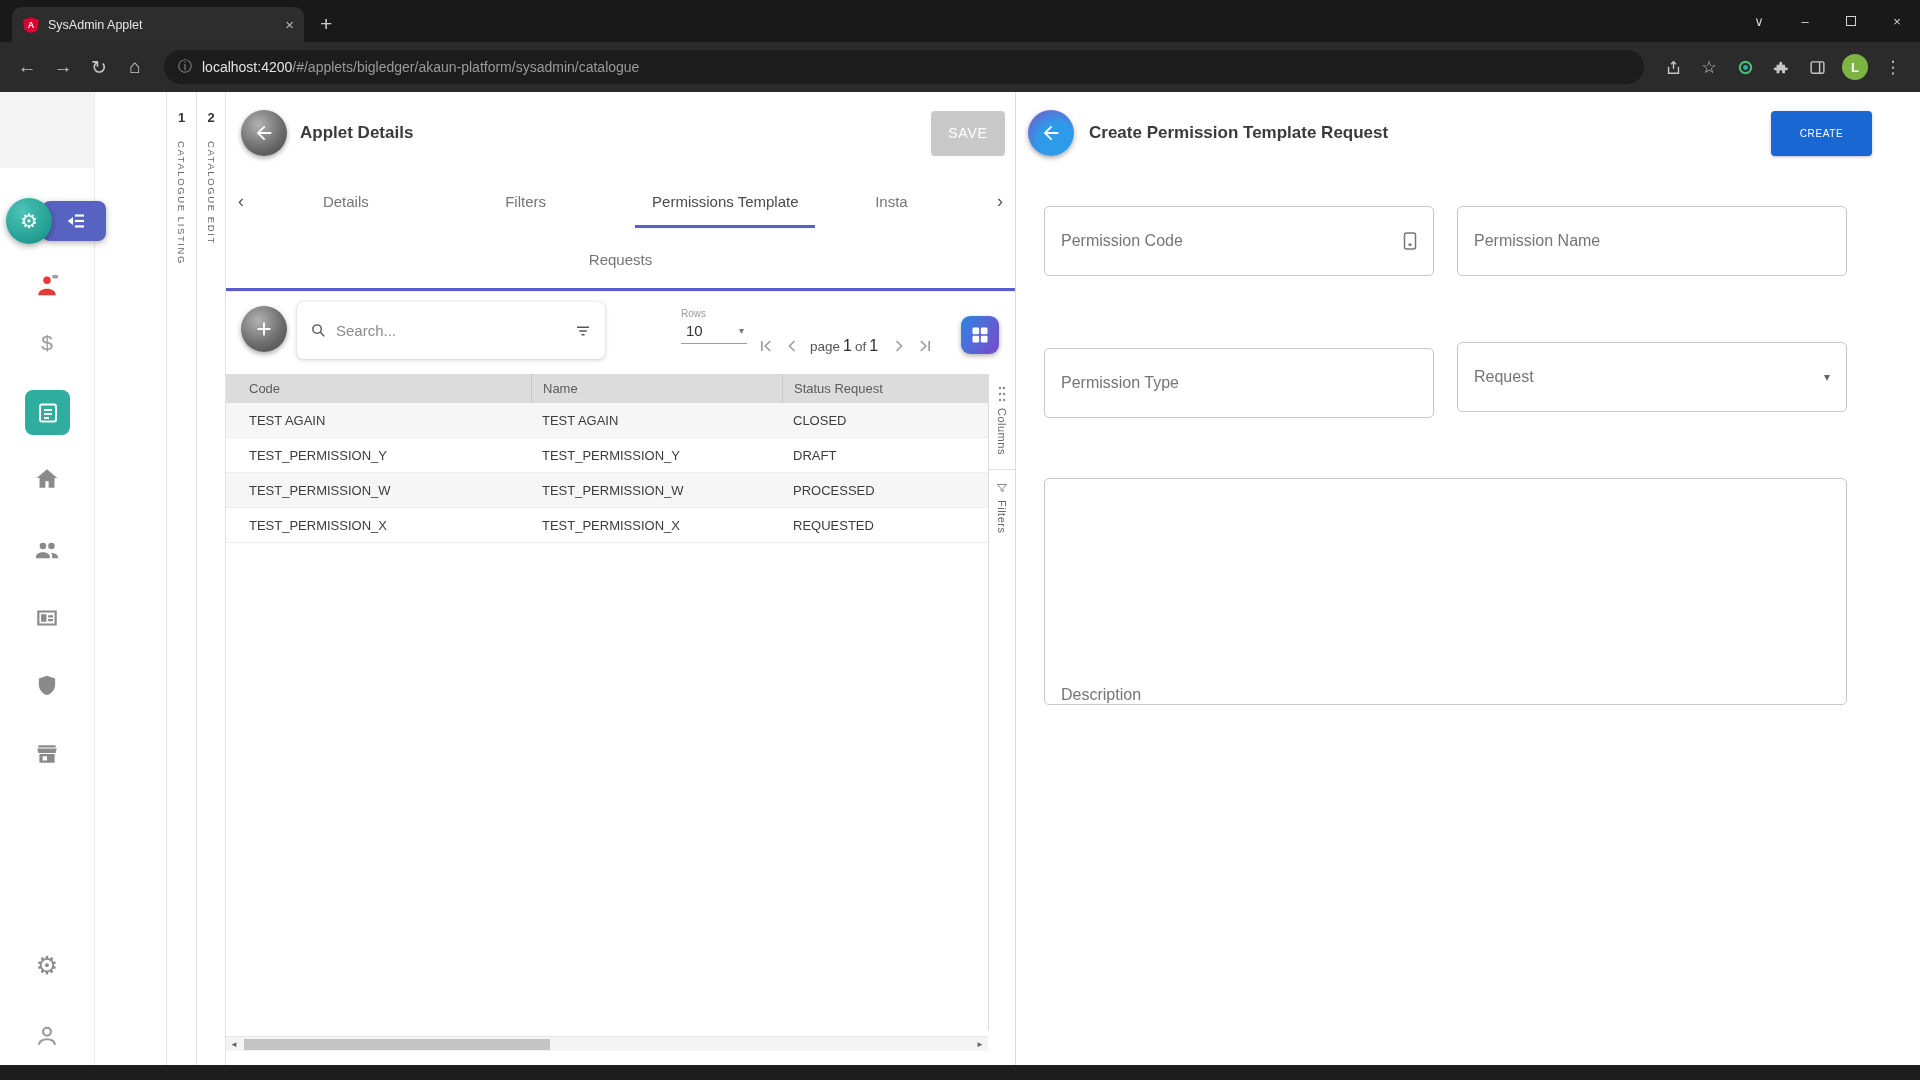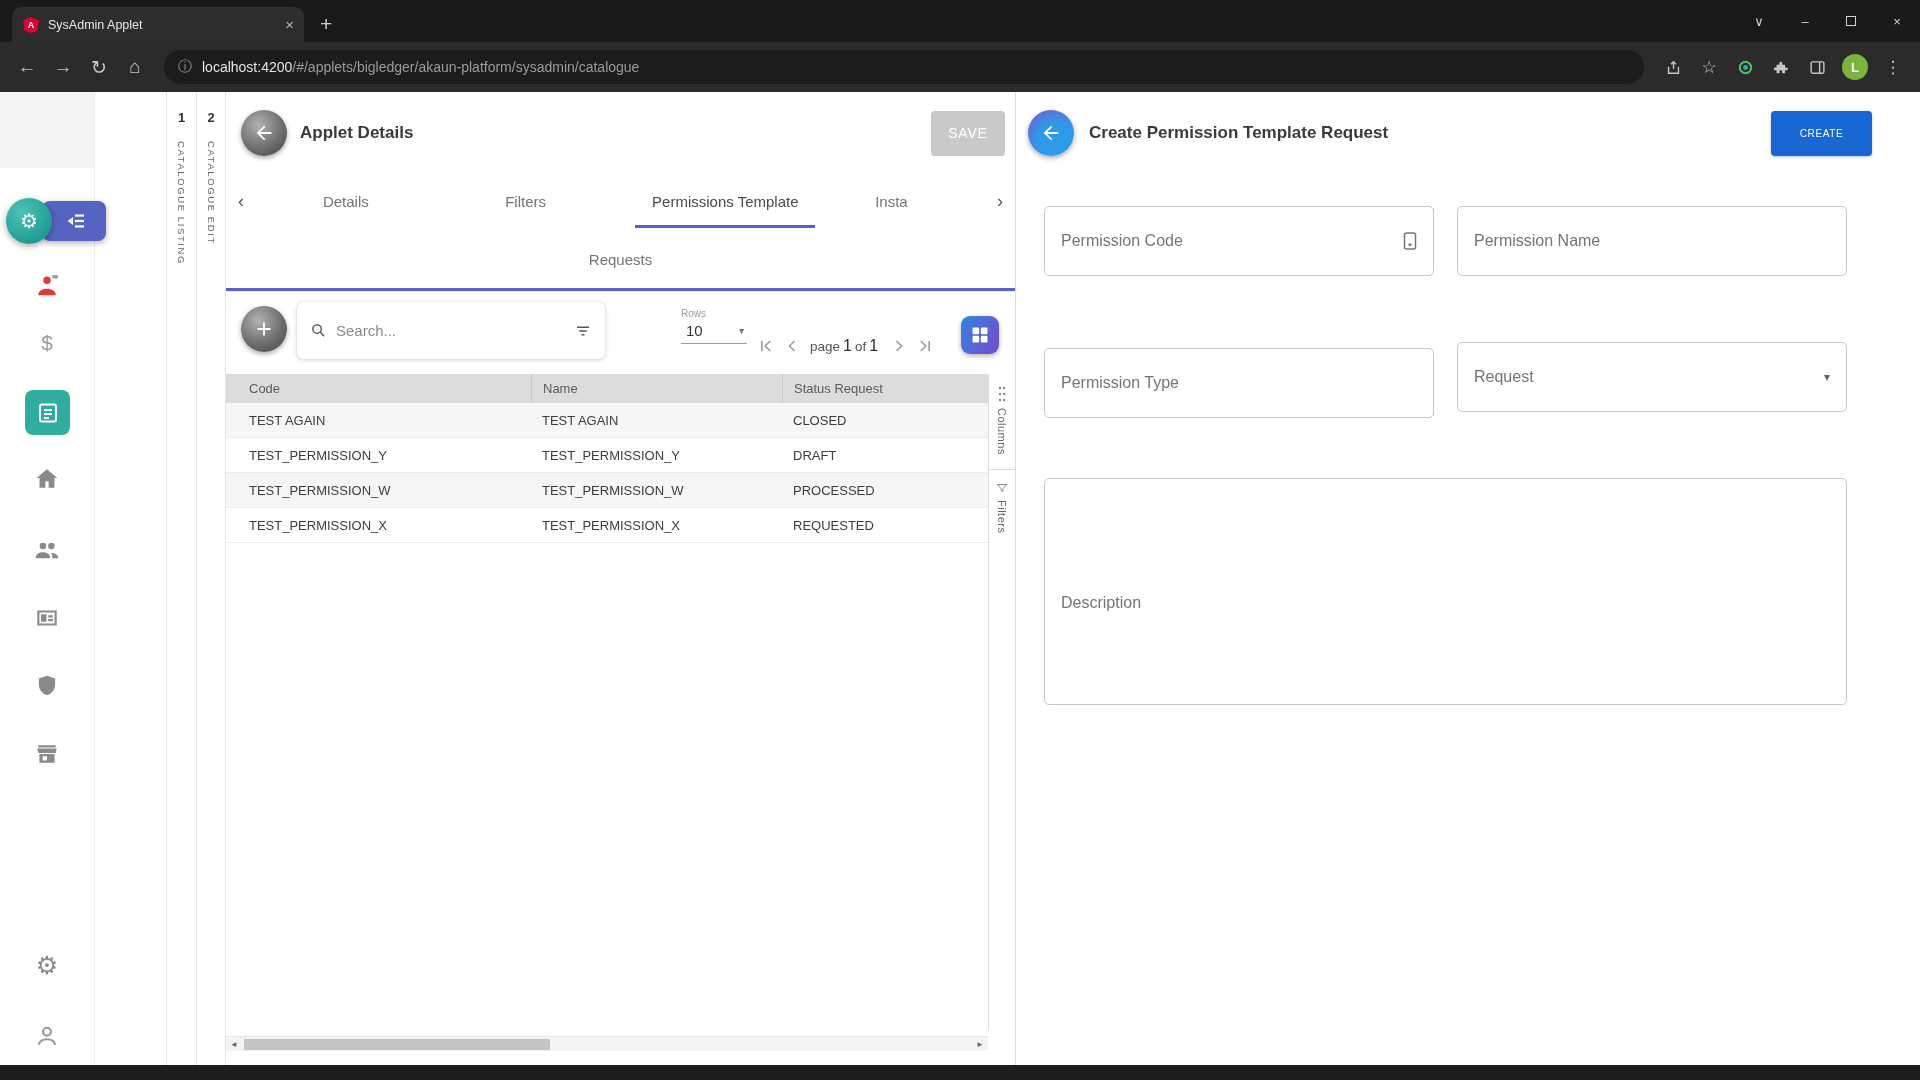--- a/index.html
+++ b/index.html
@@ -103,21 +103,21 @@
   
   .panel-right{flex:1;position:relative;background:#fff;}
   .pr-header{height:82px;display:flex;align-items:center;padding:0 48px 0 12px;}
   .pr-title{margin-left:15px;font-size:17px;color:#3a3a3a;font-weight:600;}
   .create-btn{margin-left:auto;width:101px;height:45px;background:#1967d2;color:#fff;border:none;border-radius:4px;font-size:10px;letter-spacing:.6px;box-shadow:0 1px 3px rgba(0,0,0,.25);font-family:inherit;}
   .field{position:absolute;border:1px solid #c8c8c8;border-radius:5px;display:flex;align-items:center;padding:0 16px;color:#757575;font-size:16px;background:#fff;}
   .f-code{left:28px;top:114px;width:390px;height:70px;}
   .f-name{left:441px;top:114px;width:390px;height:70px;}
   .f-type{left:28px;top:256px;width:390px;height:70px;}
   .f-status{left:441px;top:250px;width:390px;height:70px;}
-  .f-desc{left:28px;top:386px;width:803px;height:227px;align-items:center;padding-top:22px;}
+  .f-desc{left:28px;top:386px;width:803px;height:227px;align-items:flex-end;padding-top:22px;}
   .field .trail{margin-left:auto;display:flex;align-items:center;color:#666;}
   .status-caret{font-size:12px;color:#666;}
 
   .bottom-strip{height:15px;background:#1d1d1d;flex:none;}
   svg{display:block;}
 </style>
 </head>
 <body>
 
 <div class="screen">

